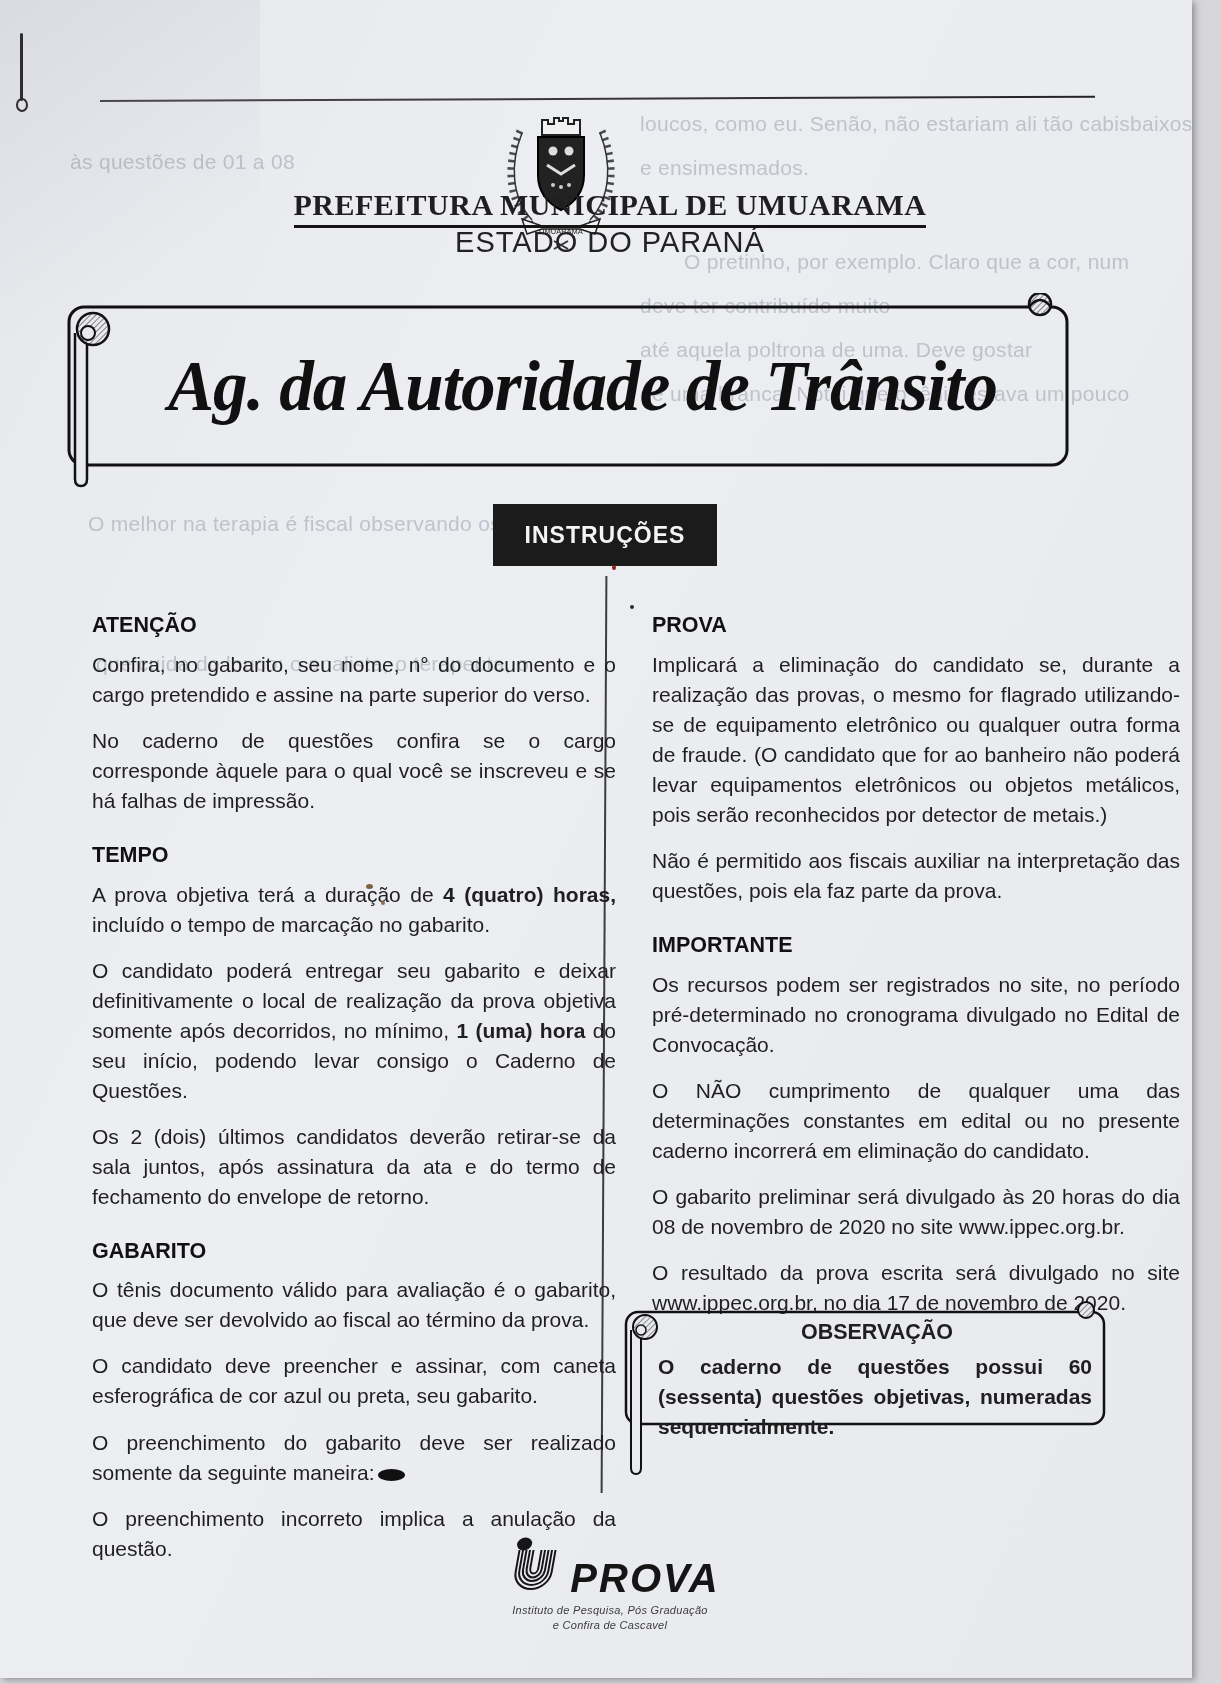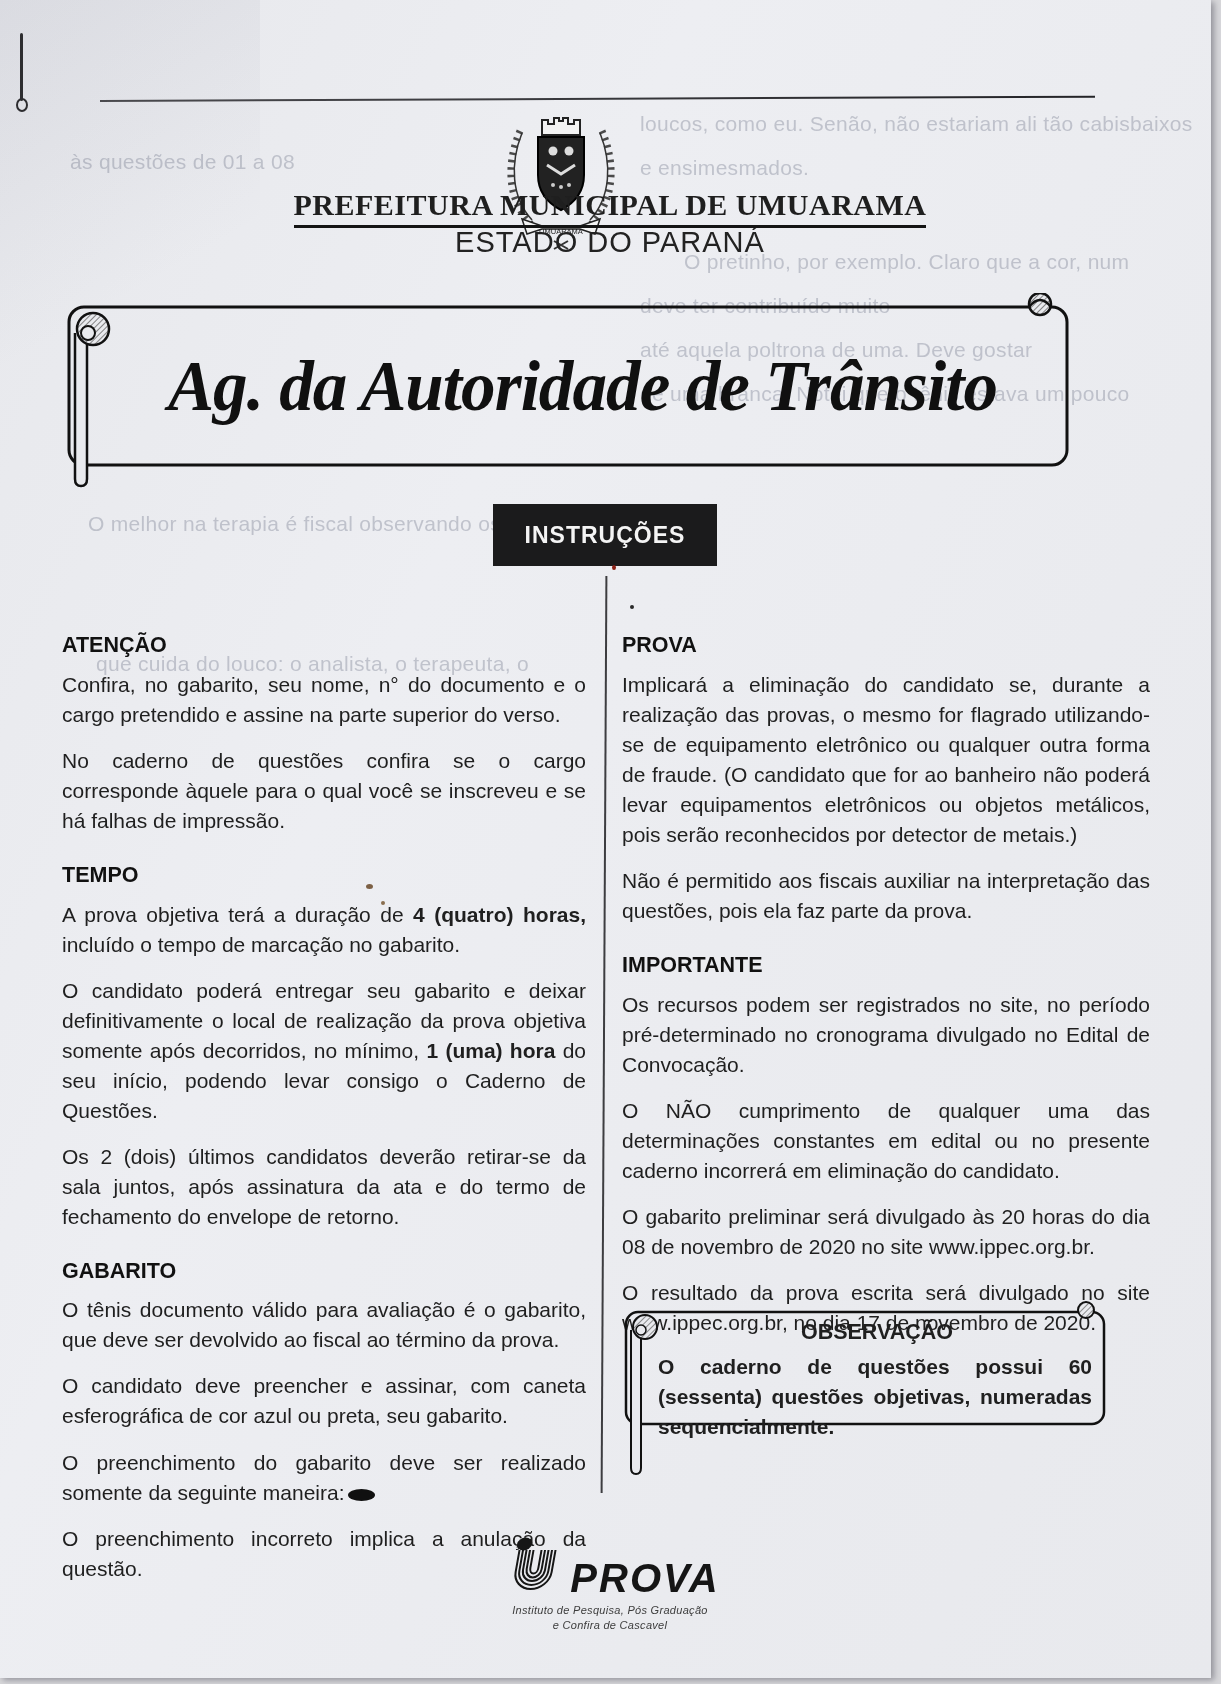--- a/index.html
+++ b/index.html
@@ -8,21 +8,20 @@
     background:#d7d7da;
     font-family:"Liberation Sans", sans-serif;
     color:#1f1f1f;
     position:relative;
     overflow:hidden;
   }
   .paper{
     position:absolute;left:0;top:0;width:1192px;height:1678px;
     background:linear-gradient(115deg,#e7e8ec 0%,#edeef2 35%,#eaebef 70%,#e8e9ed 100%);
     box-shadow:3px 2px 6px rgba(90,90,100,.55);
-    padding-left:19px;
   }
   .paper::before{
     content:"";position:absolute;left:0;top:0;width:260px;height:420px;
     background:linear-gradient(150deg,rgba(150,152,168,.16),rgba(150,152,168,0) 65%);
     pointer-events:none;
   }
   
   .staple{position:absolute;left:20px;top:33px;width:3px;height:68px;background:#2d2d30;border-radius:2px;}
   .staple-loop{position:absolute;left:16px;top:98px;width:8px;height:10px;border:2px solid #2d2d30;border-radius:50%;background:transparent;}
   .top-rule{position:absolute;left:100px;top:100px;width:995px;height:2px;background:linear-gradient(to right,#4a4a4e,#242428);transform:rotate(-0.25deg);transform-origin:left center;}
@@ -51,21 +50,21 @@
     transform:scaleX(.96);white-space:nowrap;
   }
   
   .instr-box{
     position:absolute;left:493px;top:504px;width:224px;height:62px;
     background:#1b1b1c;color:#f4f4f4;display:flex;align-items:center;justify-content:center;
     font-weight:bold;font-size:23px;letter-spacing:1px;
   }
   .divider{position:absolute;left:603px;top:576px;width:2px;height:917px;background:#3d3d40;transform:rotate(0.3deg);}
   
-  .col{position:absolute;top:630px;font-size:21px;line-height:1.43;text-align:justify;}
+  .col{position:absolute;top:610px;font-size:21px;line-height:1.43;text-align:justify;margin-left:30px;}
   #col-left{left:62px;width:524px;}
   #col-right{left:622px;width:528px;}
   .section + .section{margin-top:24px;}
   .heading{font-size:21.5px;font-weight:bold;margin:0 0 9px 0;color:#111;}
   .para{margin:0 0 16px 0;}
   .para b{font-weight:bold;}
   .bubble{display:inline-block;width:27px;height:12px;background:#101010;border-radius:50%;vertical-align:-1px;margin-left:3px;}
   
   .obs{position:absolute;left:616px;top:1300px;width:502px;height:190px;}
   .obs svg{position:absolute;left:0;top:0;}

